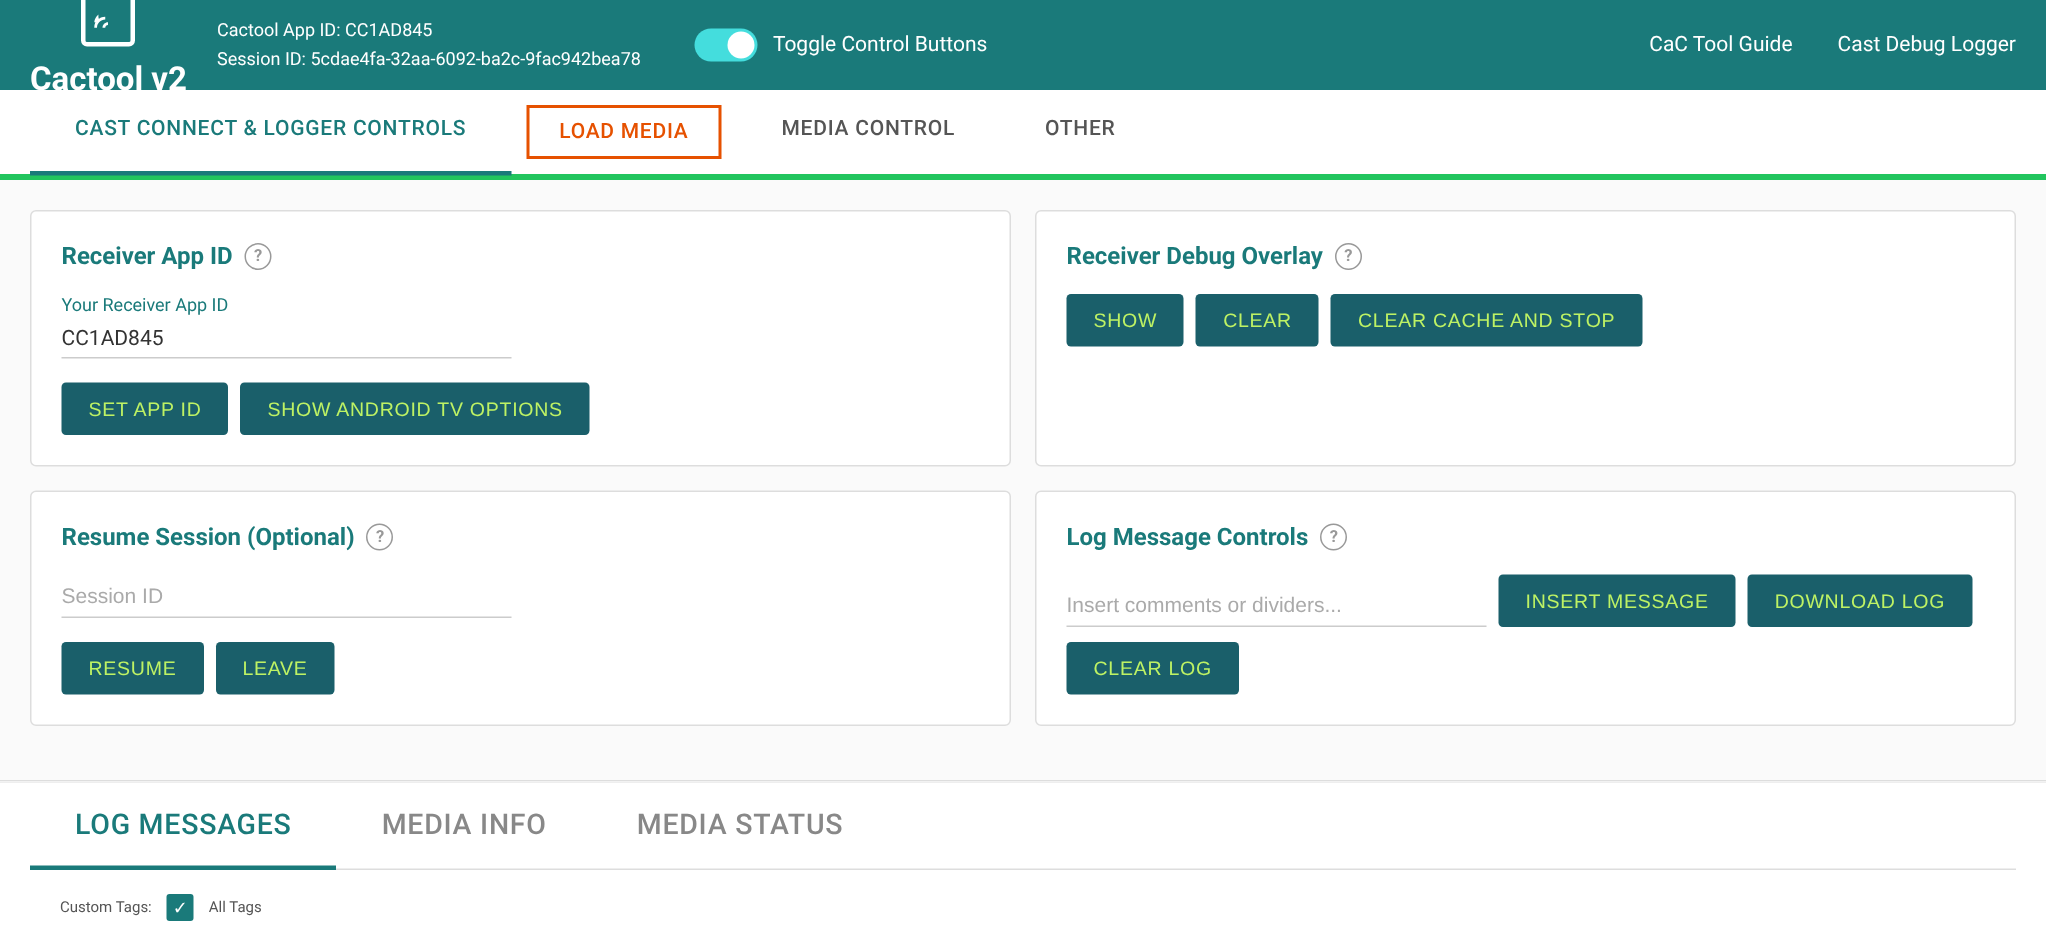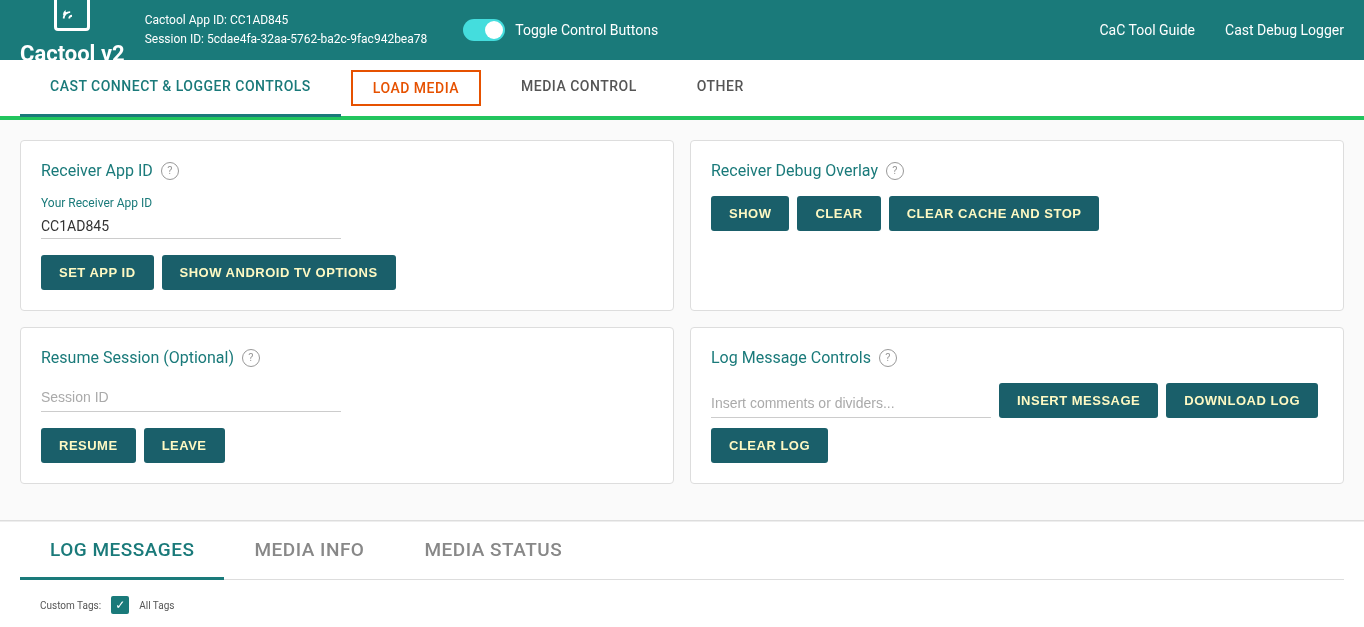--- a/index.html
+++ b/index.html
@@ -125,21 +125,21 @@
       background: #fff;
       border: 1px solid #ddd;
       border-radius: 4px;
       padding: 20px;
       flex: 1;
     }
 
     .card-title {
       color: #1a7a7a;
       font-size: 16px;
-      font-weight: 400;
+      font-weight: 700;
       margin-bottom: 16px;
       display: flex;
       align-items: center;
       gap: 8px;
     }
     .help-icon {
       width: 18px;
       height: 18px;
       border: 1px solid #999;
       border-radius: 50%;
@@ -177,25 +177,25 @@
     }
 
     .btn-group {
       display: flex;
       gap: 8px;
       margin-top: 16px;
       flex-wrap: wrap;
     }
     .btn {
       background: #1a5f6a;
-      color: #fef9c3;
+      color: #bef264;
       border: none;
       padding: 10px 18px;
       font-size: 13px;
-      font-weight: 700;
+      font-weight: 400;
       letter-spacing: 0.5px;
       border-radius: 3px;
       cursor: pointer;
       text-transform: uppercase;
     }
 
     
     .input-container {
       max-width: 300px;
       margin-bottom: 8px;
@@ -284,21 +284,21 @@
     </div>
     <span class="logo-text">Cactool v2</span>
   </div>
   <div class="header-info">
     <div>
       <span>Cactool App ID:</span>
       <span>CC1AD845</span>
     </div>
     <div>
       <span>Session ID:</span>
-      <span>5cdae4fa-32aa-5762-ba2c-9fac942bea78</span>
+      <span>5cdae4fa-32aa-6092-ba2c-9fac942bea78</span>
     </div>
   </div>
   <div class="header-toggle">
     <div class="toggle-switch"></div>
     <span>Toggle Control Buttons</span>
   </div>
   <div class="header-links">
     <a class="header-link">CaC Tool Guide</a>
     <a class="header-link">Cast Debug Logger</a>
   </div>

